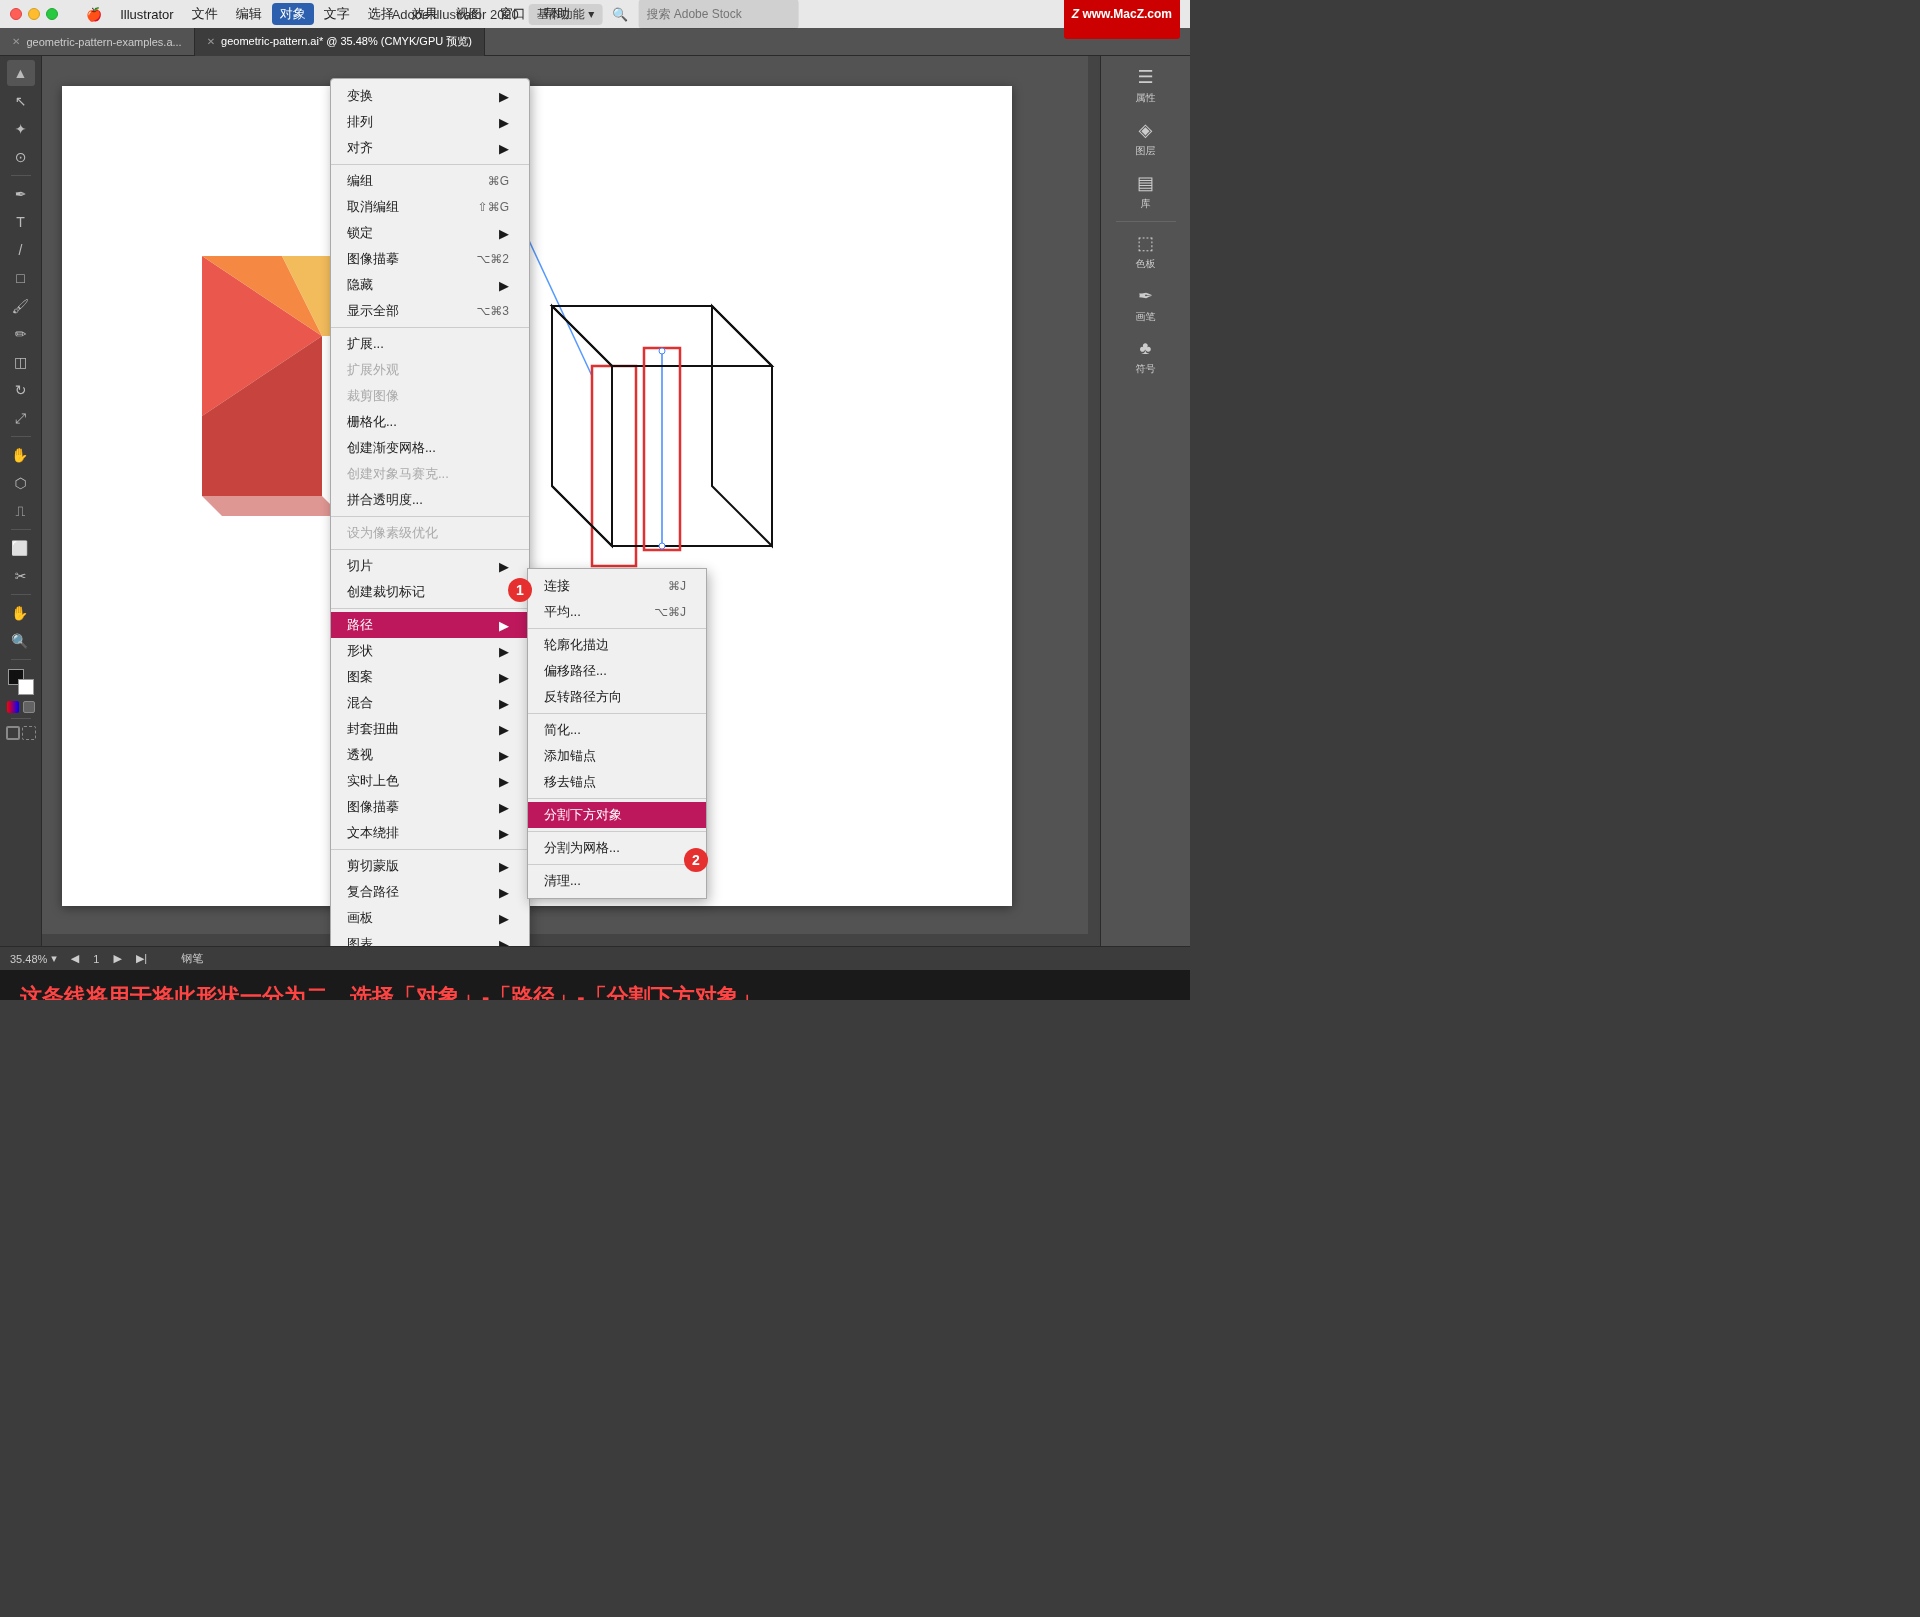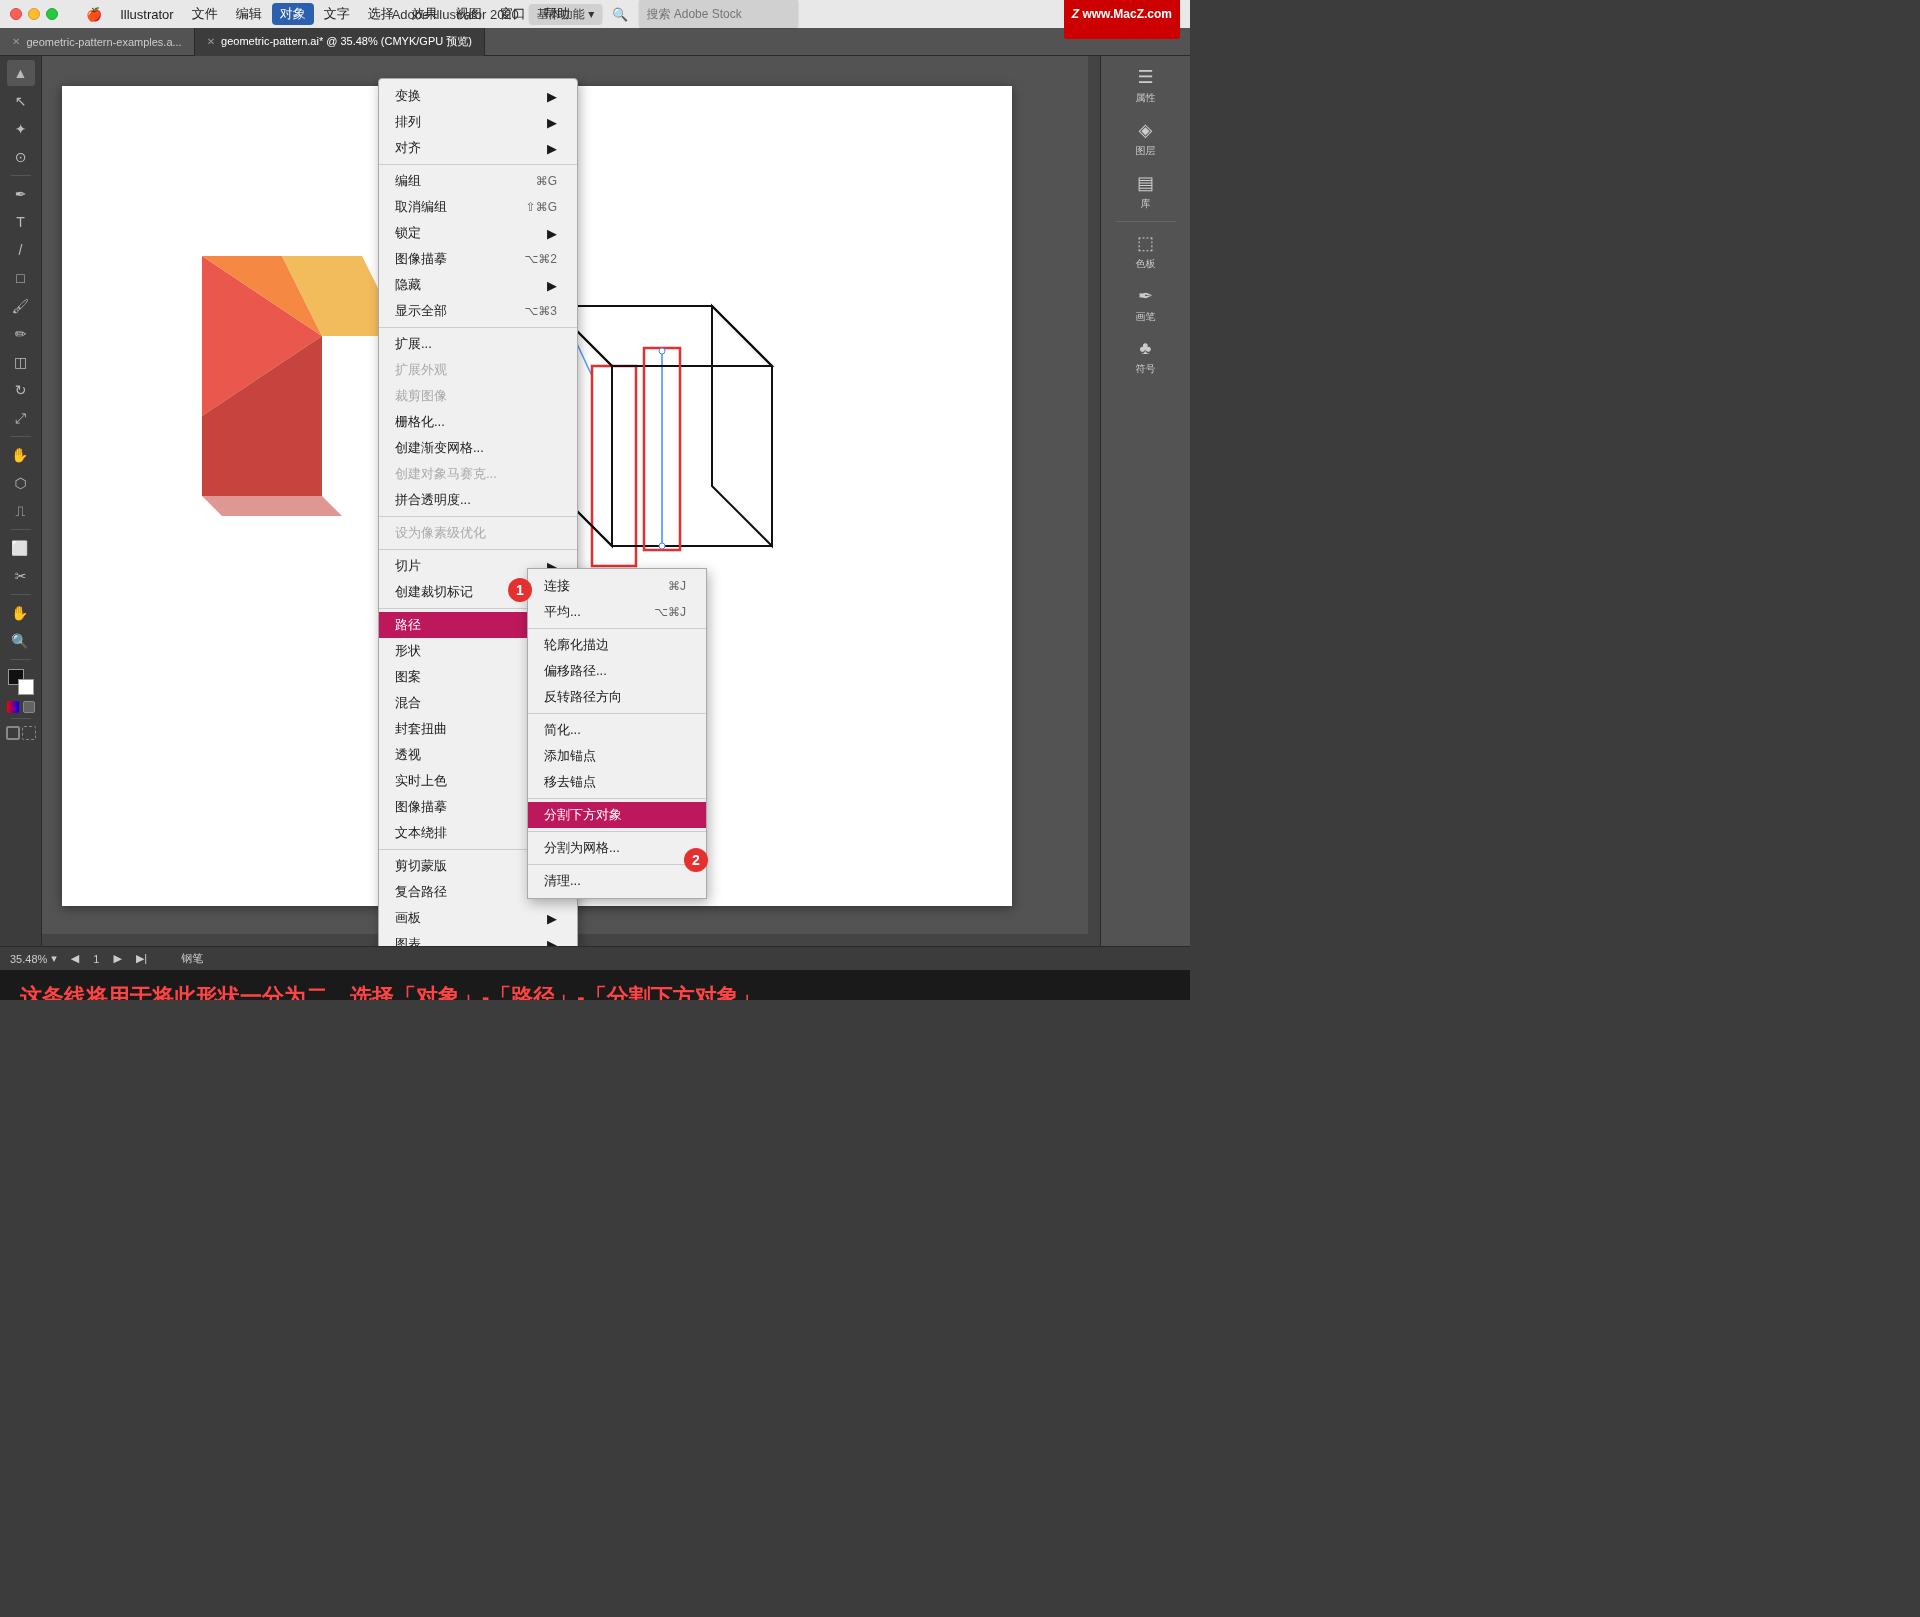--- a/index.html
+++ b/index.html
@@ -280,21 +280,20 @@
       top: 0;
       left: 288px;
       background: #f0f0f0;
       border: 1px solid #aaa;
       border-radius: 4px;
       box-shadow: 2px 4px 12px rgba(0,0,0,0.3);
       min-width: 200px;
       padding: 4px 0;
       pointer-events: all;
       font-size: 13px;
-      margin-left: 48px;
     }
     .menu-item {
       padding: 4px 20px 4px 16px;
       color: #1a1a1a;
       cursor: pointer;
       display: flex;
       align-items: center;
       justify-content: space-between;
       white-space: nowrap;
     }

